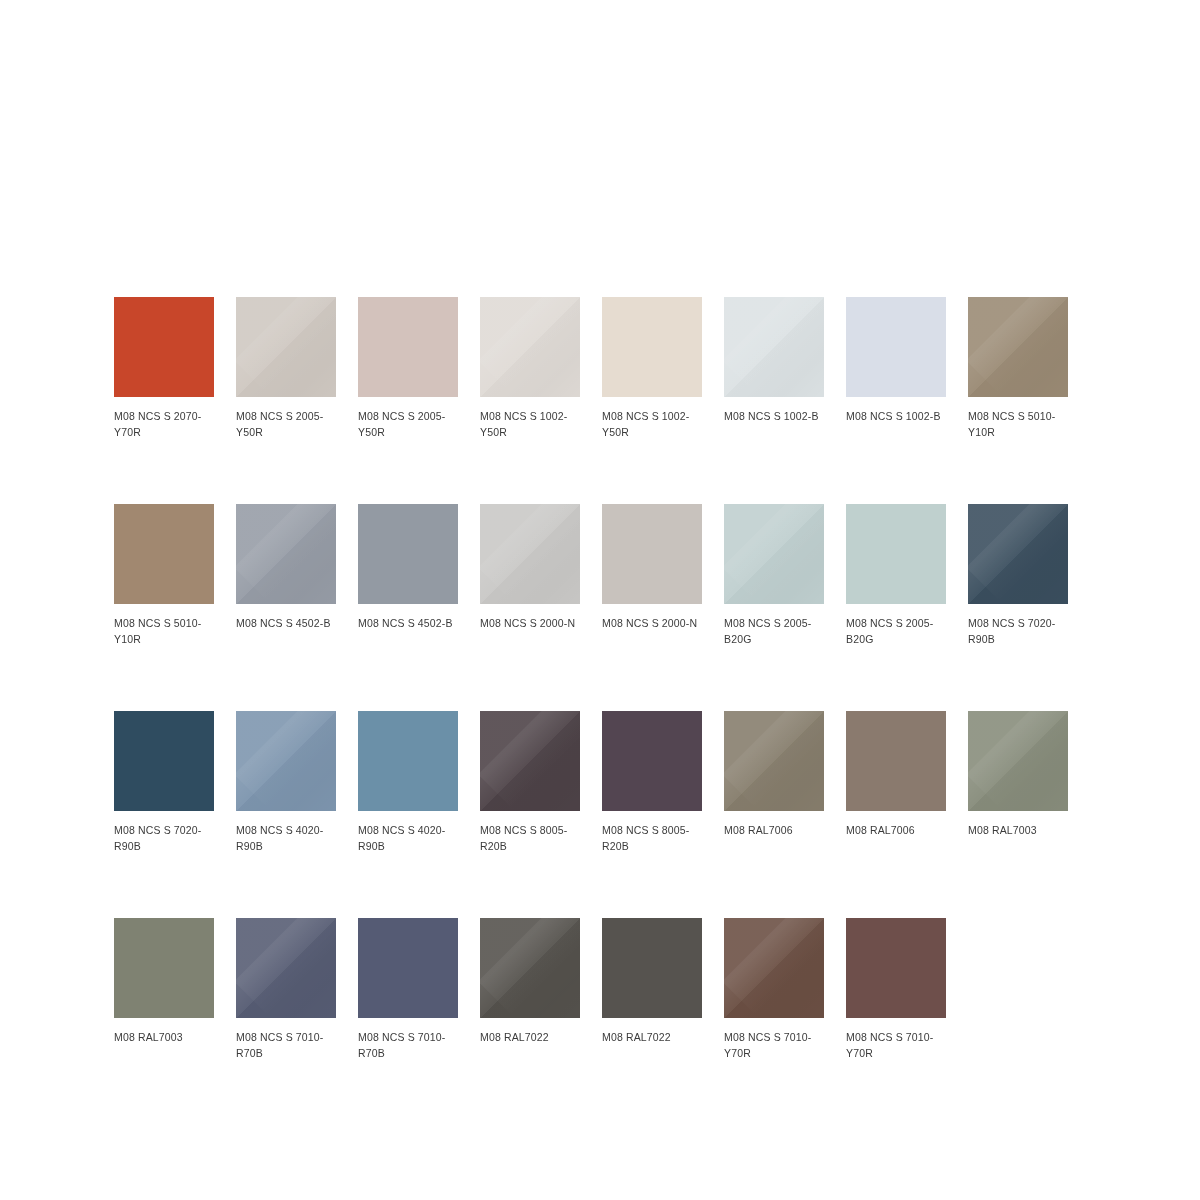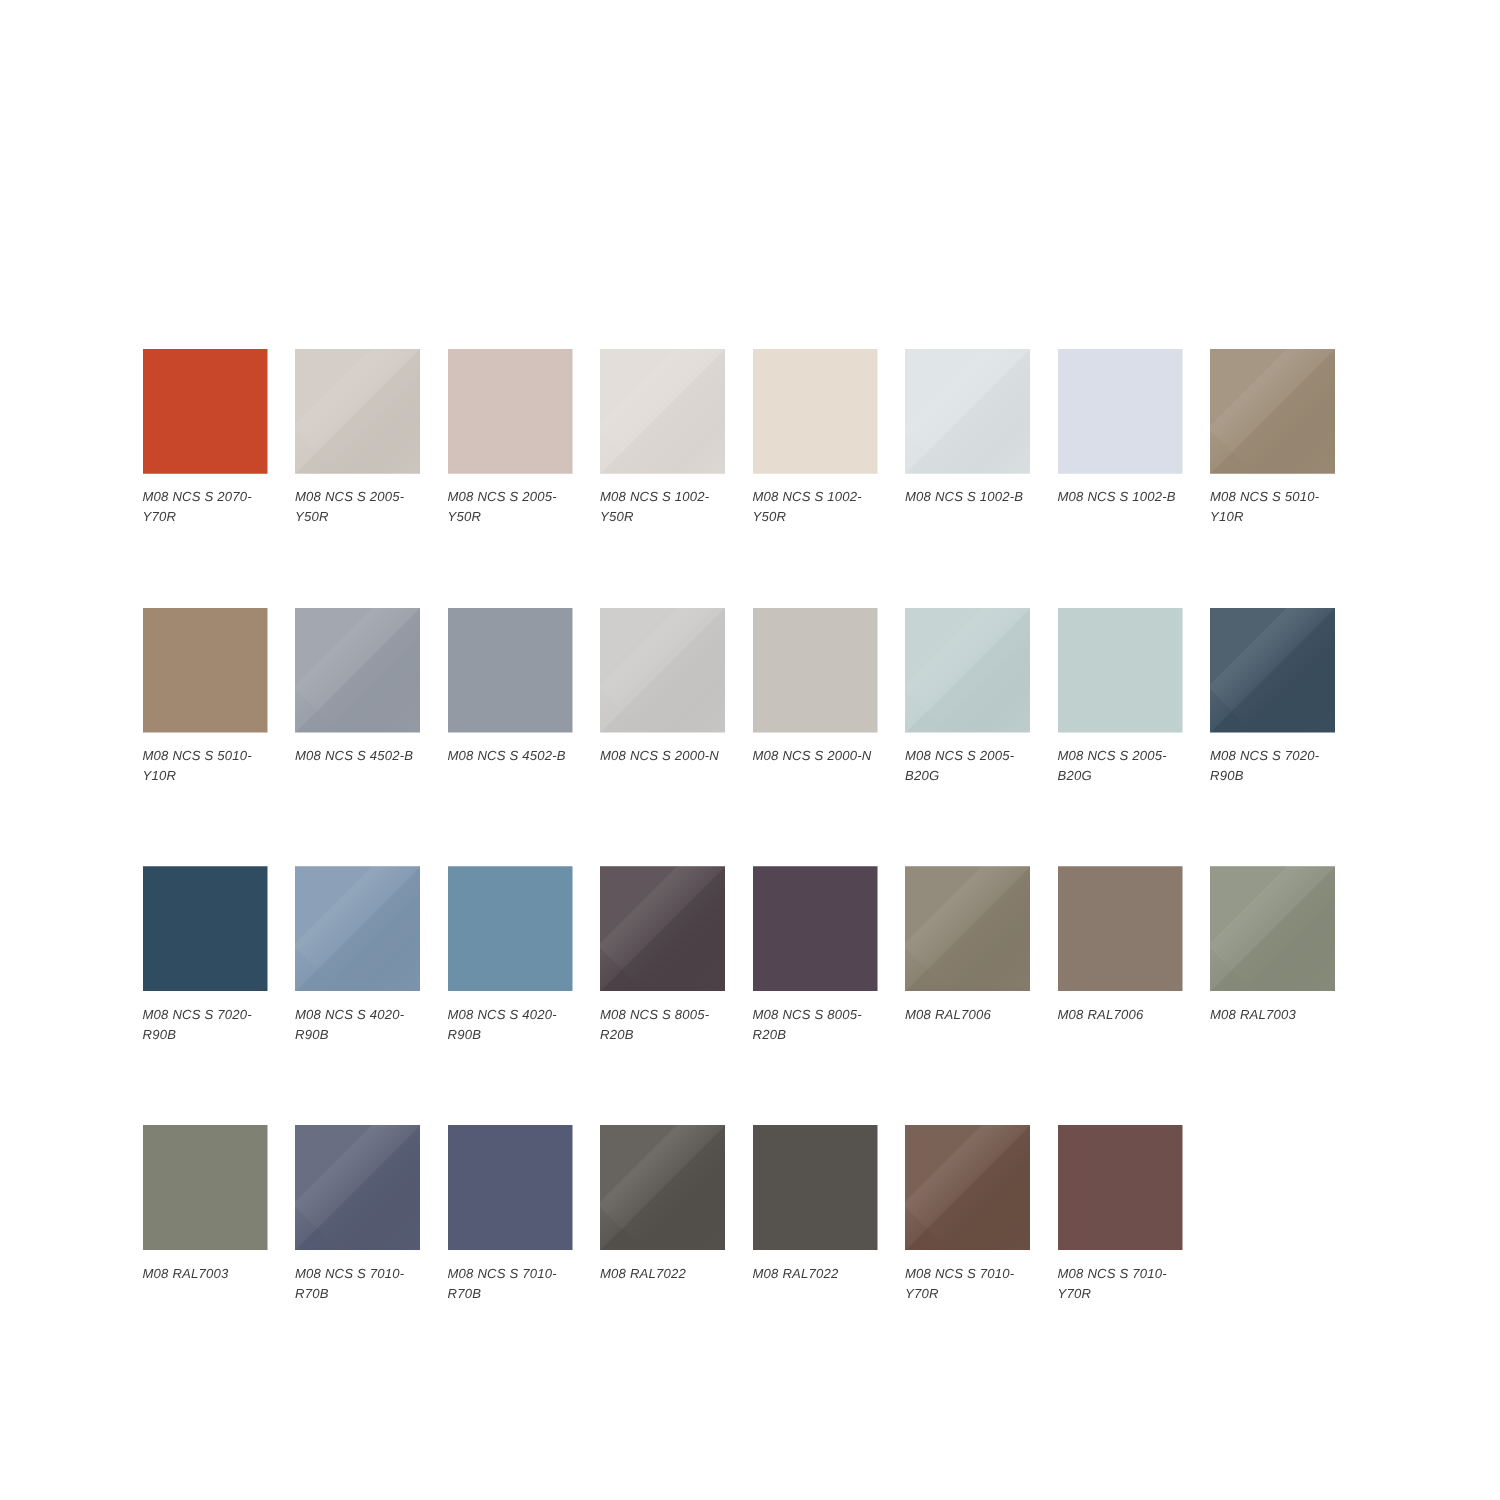--- a/index.html
+++ b/index.html
@@ -10,27 +10,26 @@
   }
   body {
     width: 1200px;
     height: 1200px;
     font-family: "Liberation Sans", sans-serif;
     -webkit-font-smoothing: antialiased;
   }
   #swatch-grid {
     position: absolute;
     left: 114px;
-    top: 279px;
+    top: 297px;
     width: 960px;
     display: grid;
     grid-template-columns: repeat(8, 100px);
     column-gap: 22px;
     row-gap: 64px;
-    font-style: italic;
   }
   .swatch-cell {
     width: 100px;
   }
   .swatch-chip {
     position: relative;
     width: 100px;
     height: 100px;
     overflow: hidden;
     background-clip: padding-box;

